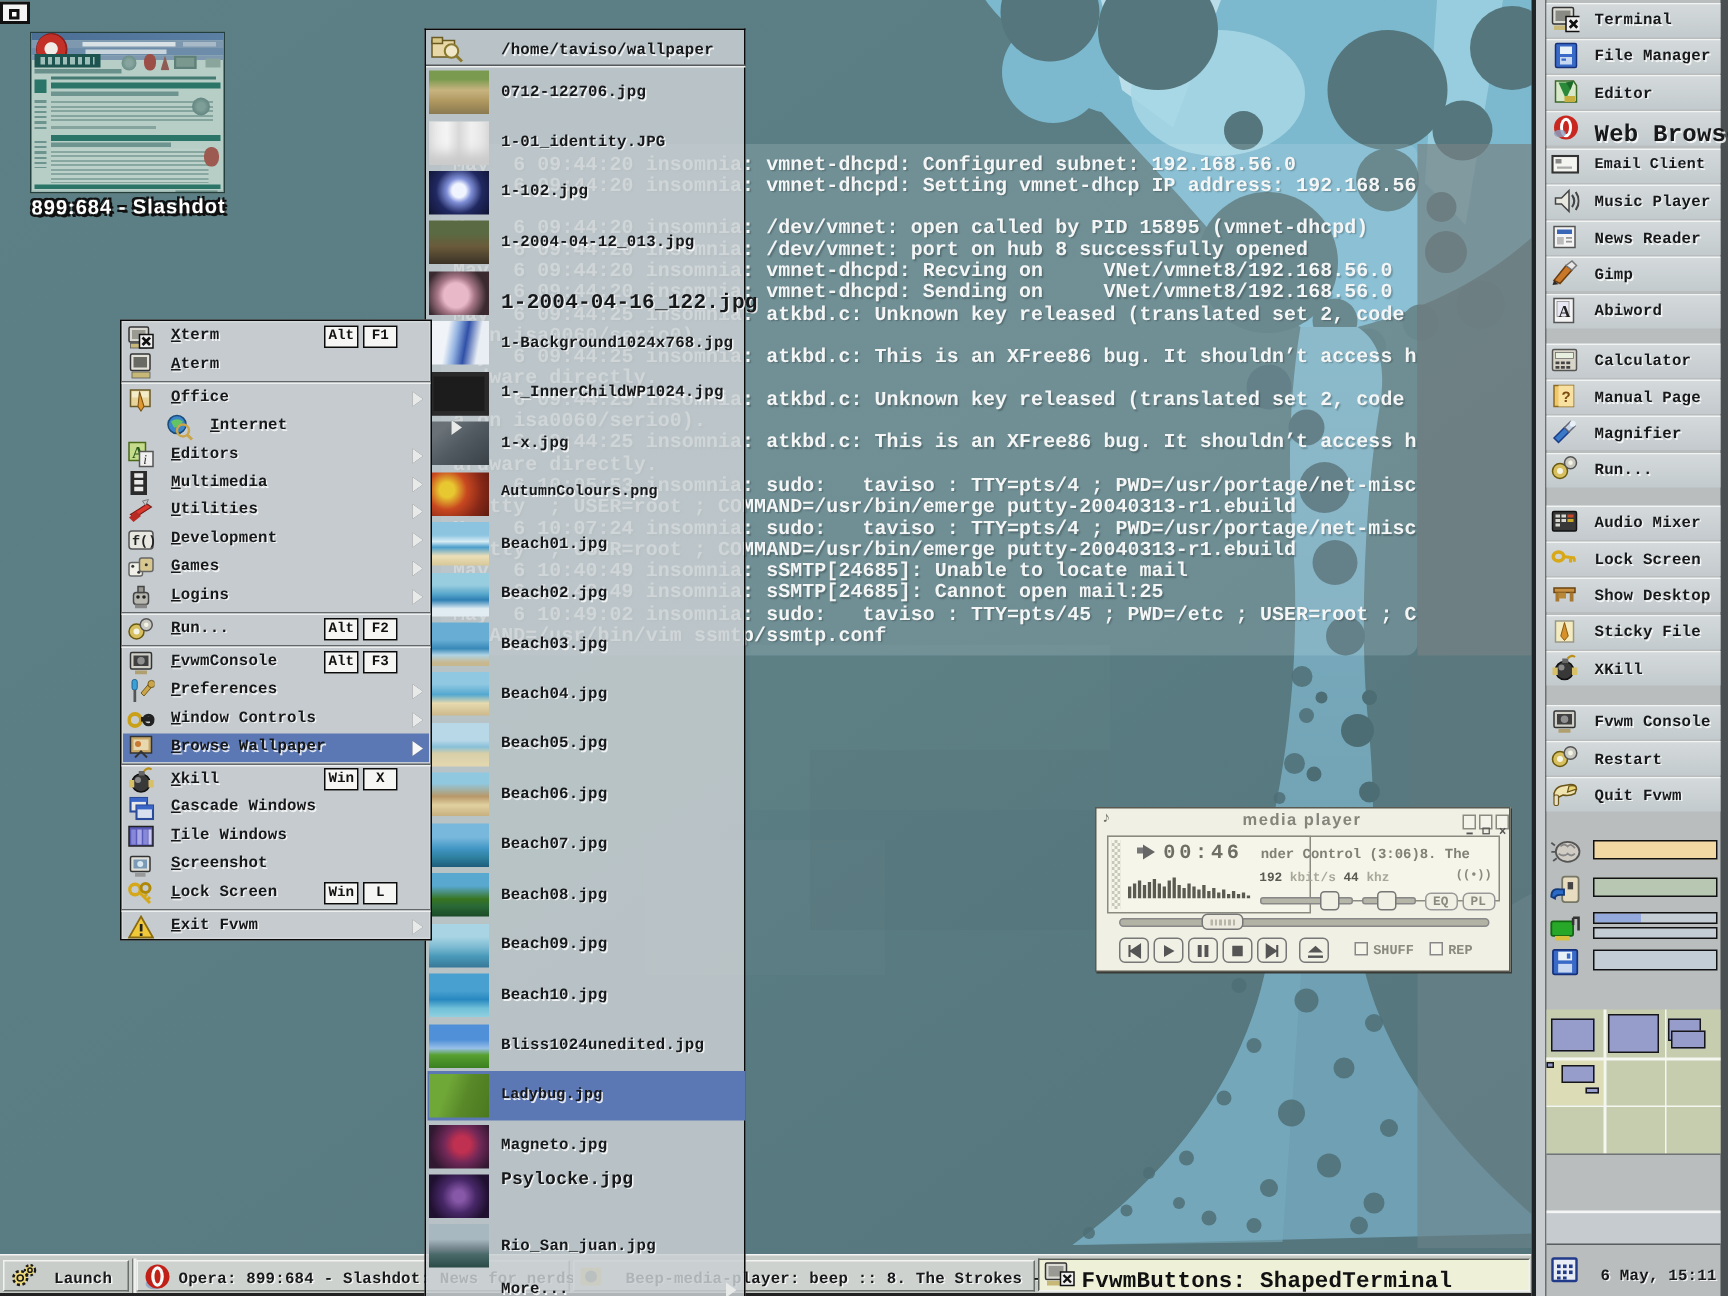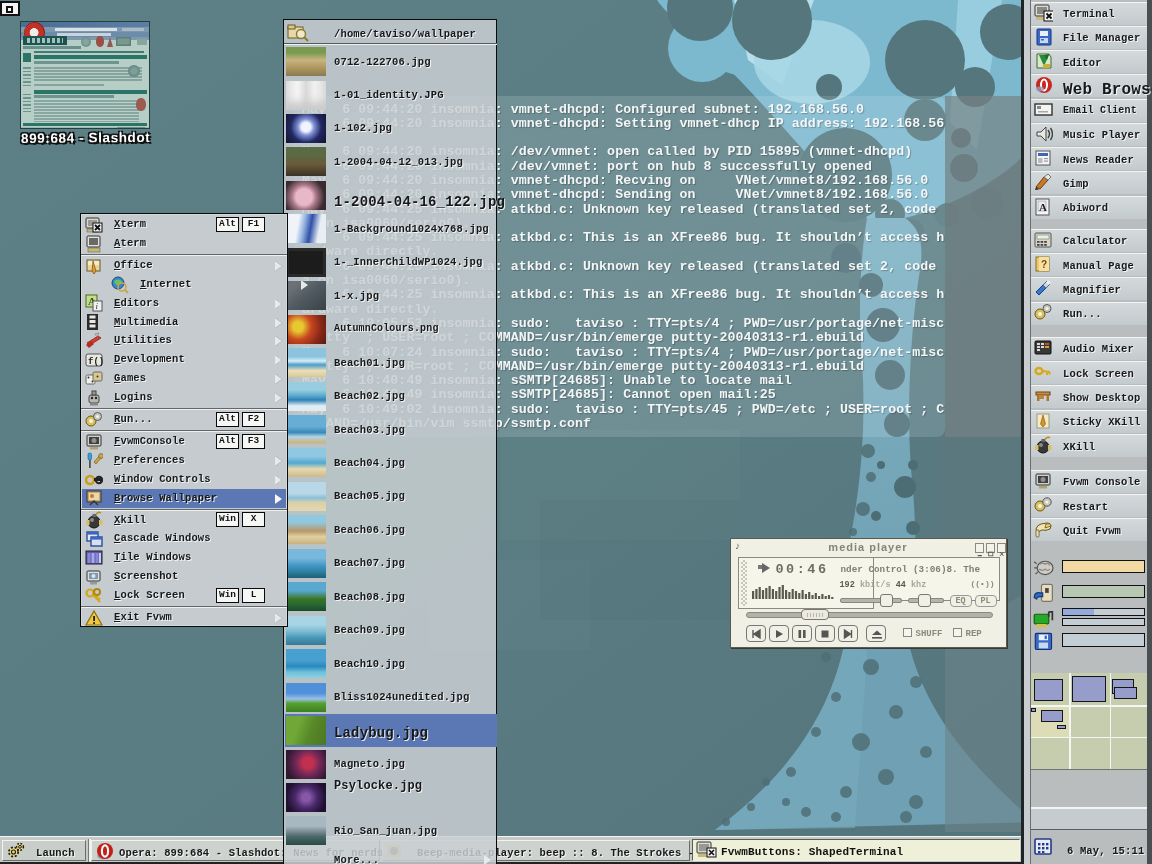--- a/index.html
+++ b/index.html
@@ -203,21 +203,21 @@
       </svg></div>
     <div class="abs mono emb" style="left:417px;top:9.5px;font-size:10.5px;letter-spacing:0.15px;white-space:nowrap">Beep-media-player: beep :: 8. The Strokes - L</div>
     <div class="abs" style="left:692px;top:2px;width:328px;height:22px;background:#eff0d8;border:1.5px solid #5a5e5a;border-bottom-color:#f2f2f2;border-right-color:#f2f2f2"></div>
     <div class="abs" style="left:696px;top:4px"><svg width="21" height="19" viewBox="0 0 21 19">
         <rect x="1" y="1" width="14" height="11" rx="1" fill="#dcdcd4" stroke="#333"></rect>
         <rect x="3" y="3" width="10" height="7" fill="#9a9a94"></rect>
         <rect x="2" y="13" width="12" height="3" fill="#c8b878"></rect>
         <rect x="11" y="7" width="9" height="9" fill="#f0f0f0" stroke="#111"></rect>
         <path d="M13 9 L18 14 M18 9 L13 14" stroke="#111" stroke-width="1.6"></path>
       </svg></div>
-    <div class="abs mono" style="left:721px;top:9px;font-size:11px;letter-spacing:0.15px;color:#111;white-space:nowrap">FvwmButtons:  ShapedTerminal</div>
+    <div class="abs mono" style="left:721px;top:9px;font-size:15px;letter-spacing:0.15px;color:#111;white-space:nowrap">FvwmButtons:  ShapedTerminal</div>
   </div>
 <div class="abs" style="left:729.5px;top:538px;width:277px;height:110px;background:#f1f0e4;border:1px solid #5a5a52;box-shadow:1px 1px 0 #3a3a36">
     <div class="abs" style="left:4px;top:2px;font-size:10px;color:#6a6a62">♪</div>
     <div class="abs" style="left:0;top:2px;width:100%;text-align:center;font-family:'Liberation Sans',sans-serif;font-weight:700;font-size:11px;letter-spacing:1px;color:#85857b">media player</div>
     <div class="abs" style="left:244px;top:4px;width:9.5px;height:9.5px;background:#f4f3ea;border:1px solid #8a8a80"><svg width="7.5" height="7.5" viewBox="0 0 9 9">
         <rect x="2" y="6" width="5" height="1.5" fill="#555"></rect>
       </svg></div>
     <div class="abs" style="left:255px;top:4px;width:9.5px;height:9.5px;background:#f4f3ea;border:1px solid #8a8a80"><svg width="7.5" height="7.5" viewBox="0 0 9 9">
         <rect x="2" y="2.5" width="5" height="4.5" fill="none" stroke="#555"></rect>
       </svg></div>
@@ -340,21 +340,21 @@
     <div class="abs" style="left:2px;top:562.2px;width:40px;height:29px;background:linear-gradient(#58a8d0 30%,#38741f 60%,#2a6a36 75%,#1a4a28)"></div>
     <div class="abs mono emb" style="left:50px;top:570.7px;font-size:10.5px;letter-spacing:0.15px;white-space:nowrap">Beach08.jpg</div>
     <div class="abs" style="left:2px;top:595.7px;width:40px;height:29px;background:linear-gradient(#a8d4e4 30%,#78b8d0 55%,#4898b8 75%,#387898)"></div>
     <div class="abs mono emb" style="left:50px;top:604.2px;font-size:10.5px;letter-spacing:0.15px;white-space:nowrap">Beach09.jpg</div>
     <div class="abs" style="left:2px;top:629.1px;width:40px;height:29px;background:linear-gradient(#48a0d0 40%,#2888c0 60%,#70c0d8 80%,#90d0e0)"></div>
     <div class="abs mono emb" style="left:50px;top:637.6px;font-size:10.5px;letter-spacing:0.15px;white-space:nowrap">Beach10.jpg</div>
     <div class="abs" style="left:2px;top:662.6px;width:40px;height:29px;background:linear-gradient(#5090d8 35%,#98c0e8 55%,#58a030 70%,#3a8020)"></div>
     <div class="abs mono emb" style="left:50px;top:671.1px;font-size:10.5px;letter-spacing:0.15px;white-space:nowrap">Bliss1024unedited.jpg</div>
     <div class="abs" style="left:1px;top:693.5px;width:212px;height:33.5px;background:#5c78b4"></div>
     <div class="abs" style="left:2px;top:696.0px;width:40px;height:29px;background:linear-gradient(110deg,#70a838 30%,#588828 60%,#4a7820)"></div>
-    <div class="abs mono emb" style="left:50px;top:704.5px;font-size:14px;letter-spacing:0.15px;white-space:nowrap">Ladybug.jpg</div>
+    <div class="abs mono emb" style="left:50px;top:704.5px;font-size:10px;letter-spacing:0.15px;white-space:nowrap">Ladybug.jpg</div>
     <div class="abs" style="left:2px;top:729.5px;width:40px;height:29px;background:radial-gradient(circle at 55% 45%,#c03050 20%,#702858 45%,#301830 80%)"></div>
     <div class="abs mono emb" style="left:50px;top:738.0px;font-size:10.5px;letter-spacing:0.15px;white-space:nowrap">Magneto.jpg</div>
     <div class="abs" style="left:2px;top:762.9px;width:40px;height:29px;background:radial-gradient(circle at 50% 50%,#8858a8 15%,#482868 45%,#201030 80%)"></div>
     <div class="abs mono emb" style="left:50px;top:759px;font-size:12px;letter-spacing:0.15px;white-space:nowrap">Psylocke.jpg</div>
     <div class="abs" style="left:2px;top:796.4px;width:40px;height:29px;background:linear-gradient(#a8b8c0 35%,#788890 55%,#4a6a6a 70%,#2a4a48)"></div>
     <div class="abs mono emb" style="left:50px;top:804.9px;font-size:10.5px;letter-spacing:0.15px;white-space:nowrap">Rio_San_juan.jpg</div>
     <div class="abs mono emb" style="left:50px;top:834.3px;font-size:10.5px;letter-spacing:0.15px">More...</div>
     <div class="abs" style="right:5px;top:835.3px;width:0;height:0;border-left:7px solid #e8eaea;border-top:5px solid transparent;border-bottom:5px solid transparent"></div>
   </div>
 <div class="abs" style="left:80px;top:213px;width:208px;height:414px;background:#c5cbce;border:1px solid #0a0a0a;box-shadow:0 0 0 1px rgba(255,255,255,0.25) inset">
@@ -714,21 +714,21 @@
         <rect x="3" y="8" width="2.5" height="6" fill="#a87830"></rect>
         <rect x="12.5" y="8" width="2.5" height="6" fill="#a87830"></rect>
         <rect x="5" y="8" width="5" height="4" fill="#b88838"></rect>
       </svg></div>
     <div class="abs mono emb" style="left:42px;top:391.9px;font-size:10.5px;letter-spacing:0.15px;white-space:nowrap">Show Desktop</div>
     <div class="abs" style="left:9.5px;top:409.7px;width:116.5px;height:23.1px;background:linear-gradient(rgba(214,220,222,0.93),rgba(196,203,206,0.93));border-top:1px solid #f2f4f4"></div>
     <div class="abs" style="left:13px;top:411.5px"><svg width="19" height="19" viewBox="0 0 19 19">
         <rect x="3" y="2" width="12" height="14" fill="#f4ecc0" stroke="#998"></rect>
         <path d="M9 3 L11.5 12 L9 15 L6.5 12 Z" fill="#d89028" stroke="#7a5010" stroke-width="0.6"></path>
       </svg></div>
-    <div class="abs mono emb" style="left:42px;top:416.2px;font-size:10.5px;letter-spacing:0.15px;white-space:nowrap">Sticky XKill</div>
+    <div class="abs mono emb" style="left:42px;top:416.2px;font-size:10.5px;letter-spacing:0.15px;white-space:nowrap">Sticky File</div>
     <div class="abs" style="left:9.5px;top:434.0px;width:116.5px;height:23.1px;background:linear-gradient(rgba(214,220,222,0.93),rgba(196,203,206,0.93));border-top:1px solid #f2f4f4"></div>
     <div class="abs" style="left:13px;top:435.8px"><svg width="19" height="19" viewBox="0 0 19 19">
         <circle cx="9" cy="11" r="6" fill="#383838" stroke="#111"></circle>
         <circle cx="7" cy="9" r="2" fill="#8a8a8a"></circle>
         <rect x="7.5" y="3" width="4" height="3" fill="#666"></rect>
         <path d="M11 3 Q14 0 16 2" stroke="#b89018" stroke-width="1.4" fill="none"></path>
         <rect x="1" y="9" width="3.5" height="5" fill="#d8c068"></rect>
         <rect x="14" y="9" width="3.5" height="5" fill="#d8c068"></rect>
       </svg></div>
     <div class="abs mono emb" style="left:42px;top:440.5px;font-size:10.5px;letter-spacing:0.15px;white-space:nowrap">XKill</div>

